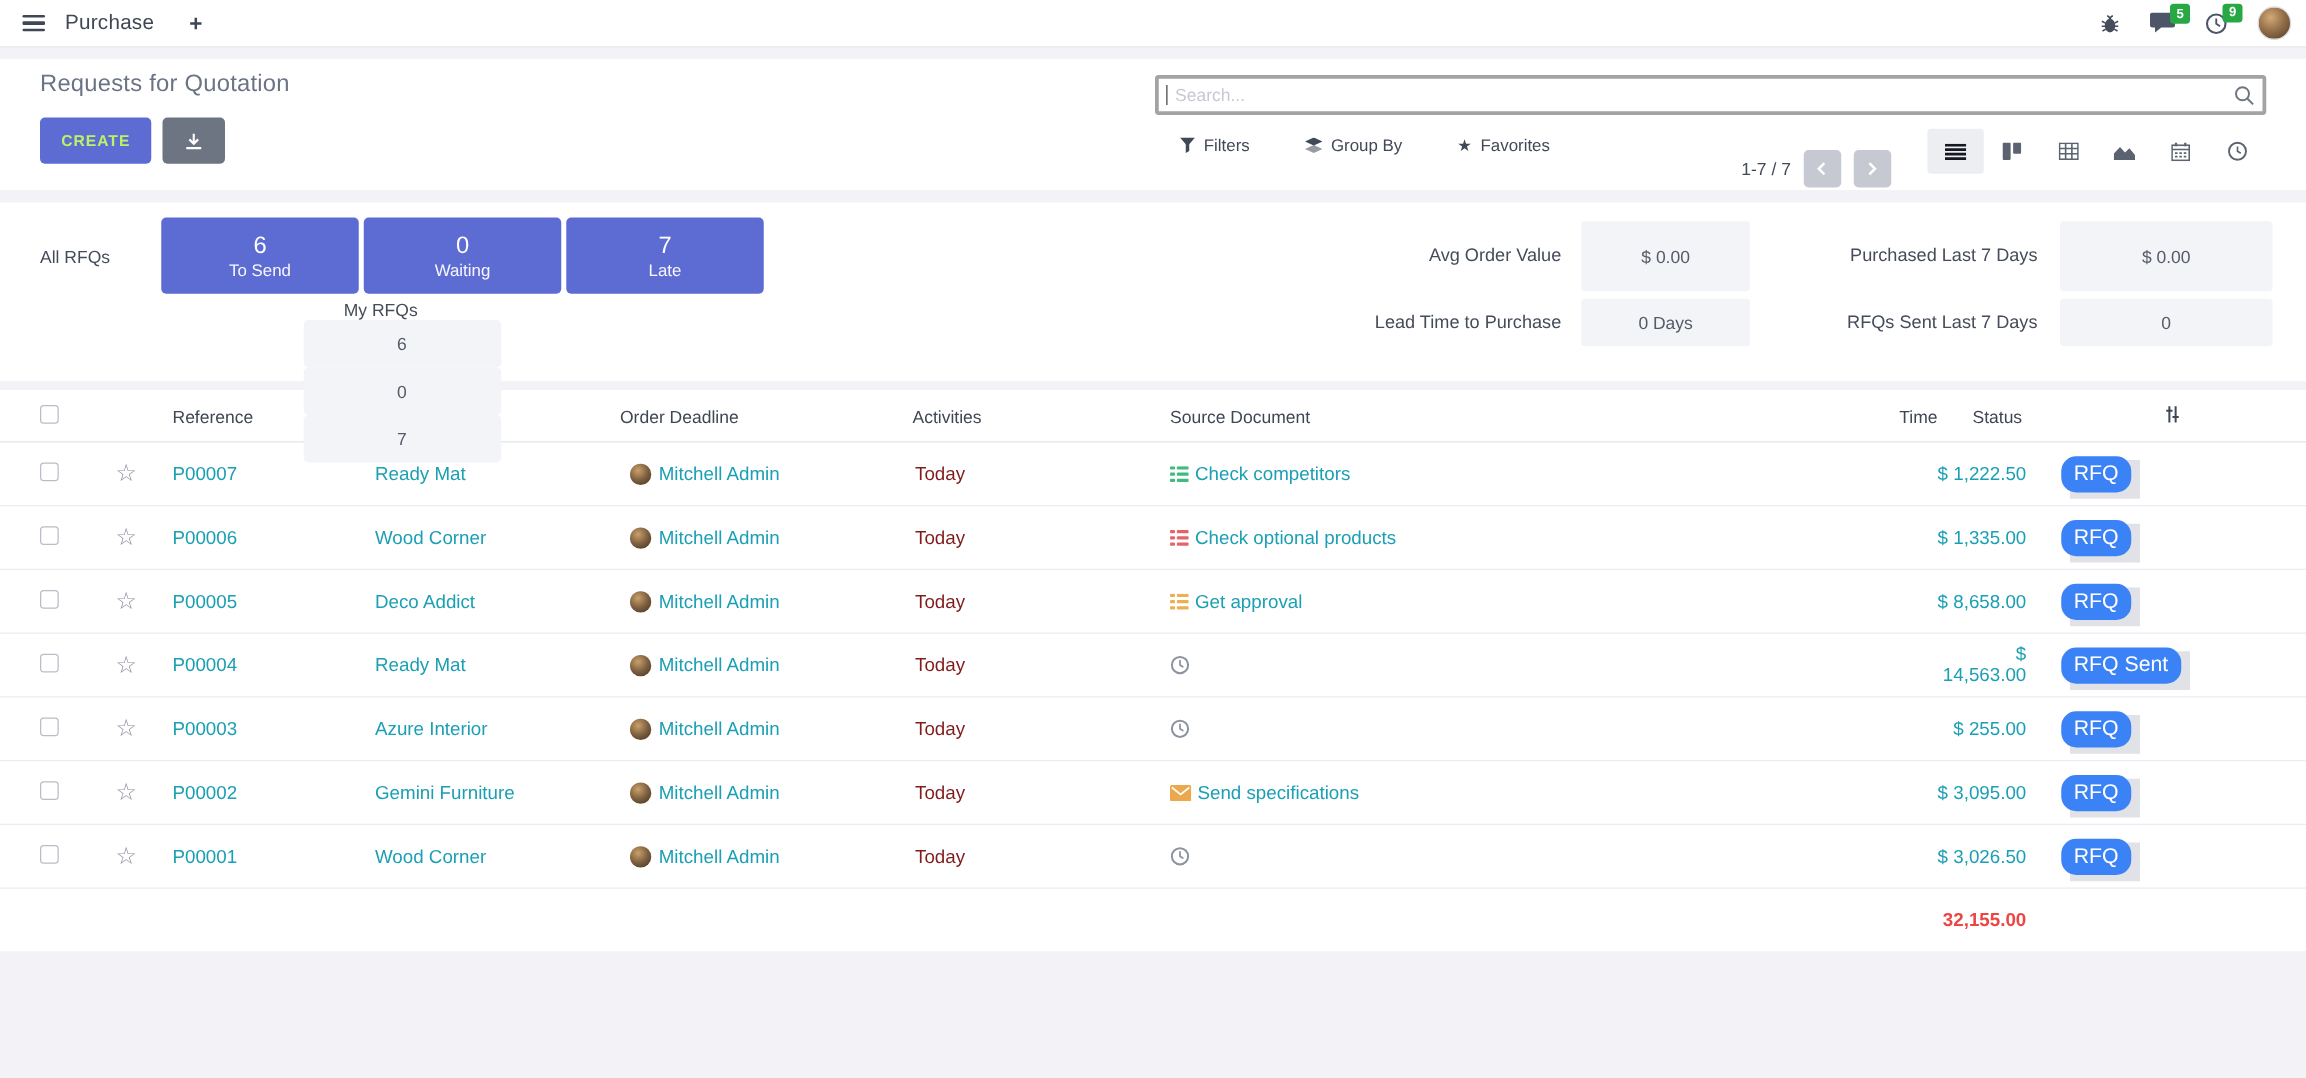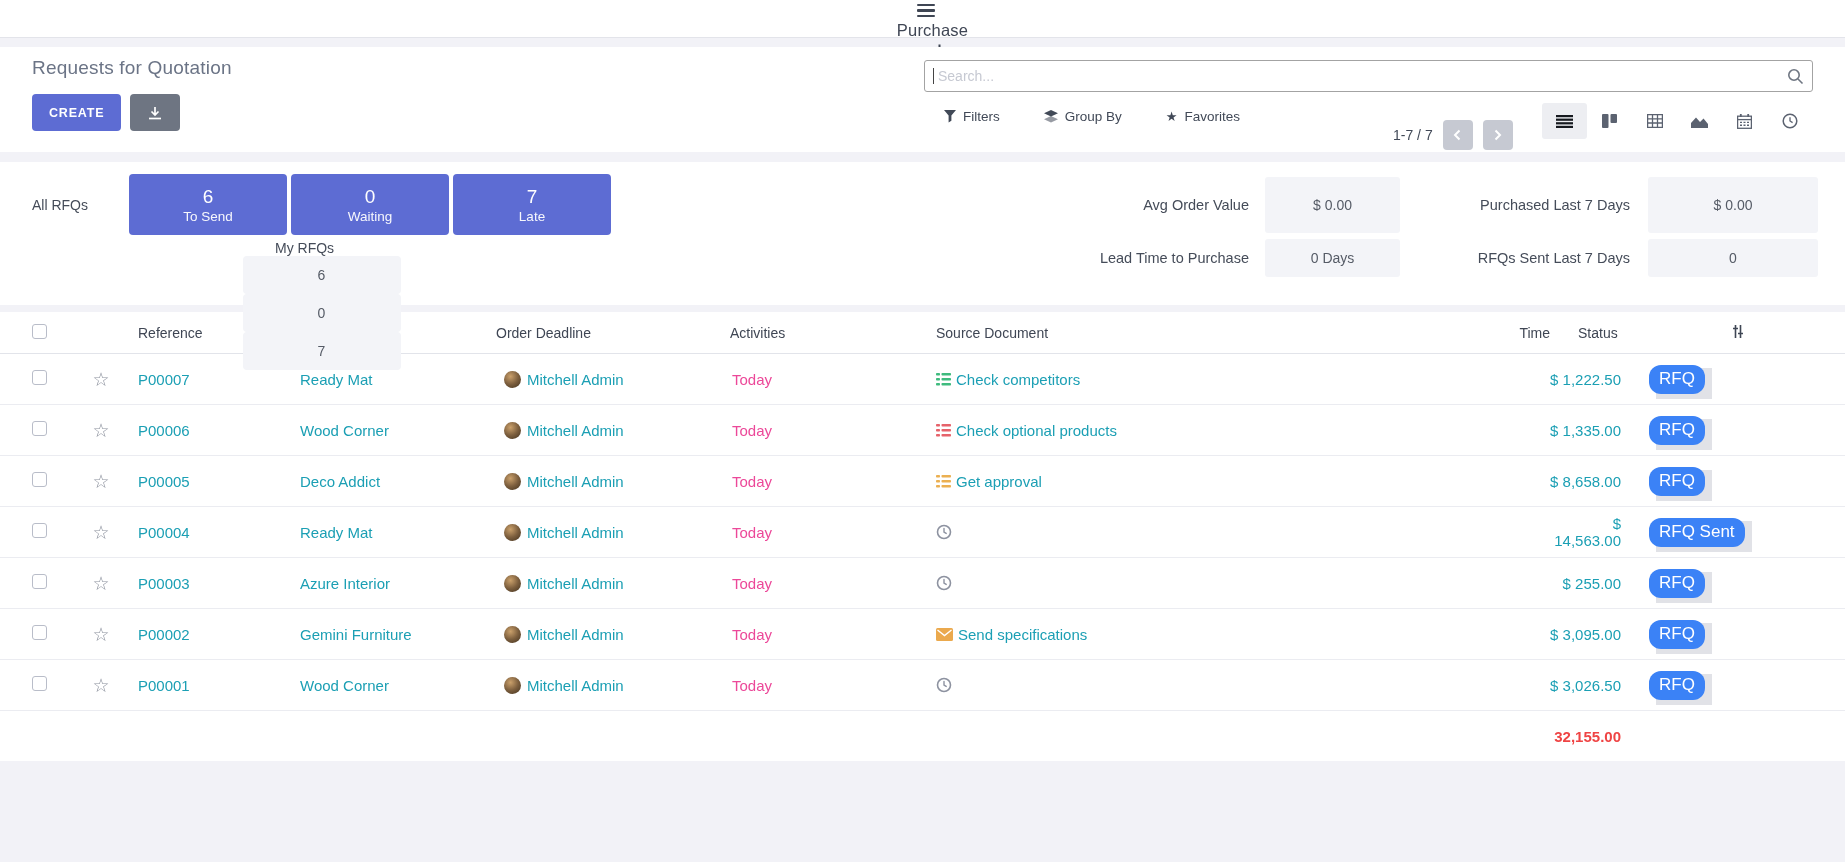--- a/index.html
+++ b/index.html
@@ -9,21 +9,21 @@
     background: #f2f2f7;
     color: #3f4654;
     overflow: hidden;
     font-size: 14.5px;
   }
 
   
   .navbar {
     height:38px; display:flex; align-items:center;
     border-bottom:1px solid #e3e4ea; padding:0 10px 0 16px;
-    position:relative; background:#fff;flex-direction:column;
+    position:relative; background:#fff;
   }
   .hamburger { display:flex; flex-direction:column; gap:3px; cursor:pointer; padding:4px 2px; }
   .hamburger span{ width:18px; height:2.4px; background:#3f4654; border-radius:1px; display:block;}
   .app-name { margin-left:14px; font-size:16.5px; color:#3f4654; letter-spacing:.2px; }
   .plus-tab { margin-left:28px; font-size:18px; font-weight:bold; color:#3f4654; cursor:pointer; line-height:1; }
   .nav-right { margin-left:auto; display:flex; align-items:center; gap:24px; padding-right:2px; }
   .nav-ic { position:relative; display:inline-flex; cursor:pointer; }
   .nav-badge {
     position:absolute; top:-7px; right:-12px; background:#28a745; color:#fff;
     font-size:10.5px; line-height:1; padding:2.5px 5px; border-radius:3px; font-weight:bold;
@@ -31,31 +31,31 @@
   .avatar { width:27px; height:27px; border-radius:50%;
     background: radial-gradient(circle at 38% 32%, #d3aa77 0%, #96714a 45%, #4e3a25 100%);
     border:1px solid #d9d9df; }
 
   
   .gap { height:9px; }
   .control-panel { height:105px; position:relative; background:#fff; }
   .page-title { position:absolute; left:32px; top:10px; font-size:19px; color:#6b7486; letter-spacing:.2px;}
   .cp-buttons { position:absolute; left:32px; top:47px; display:flex; gap:9px; }
   .btn-create {
-    background:#5d6cd3; color:#ffffff; border:none; border-radius:4px; height:37px;
+    background:#5d6cd3; color:#bef264; border:none; border-radius:4px; height:37px;
     padding:0 17px; font-size:12.5px; font-weight:bold; letter-spacing:.8px; cursor:pointer;
     font-family:"Liberation Sans",sans-serif;
   }
   .btn-download {
     background:#6e7582; border:none; border-radius:4px; width:50px; height:37px;
     display:flex; align-items:center; justify-content:center; cursor:pointer;
   }
   .search-wrap { position:absolute; left:924px; top:13px; width:889px; height:32px; }
   .search-wrap input {
-    width:100%; height:100%; border:1px solid #a3a3a3; border-radius:3px;
+    width:100%; height:100%; border:3px solid #a3a3a3; border-radius:3px;
     padding:0 34px 0 13px; font-size:14px; color:#333; outline:none;
     font-family:"Liberation Sans",sans-serif;
   }
   .search-wrap input::placeholder { color:#c6c9d2; }
   .search-caret{ position:absolute; left:9px; top:8px; width:1px; height:16px; background:#444; }
   .search-ic { position:absolute; right:9px; top:8px; }
   .filters-bar { position:absolute; left:944px; top:62px; display:flex; gap:44px; align-items:center; }
   .fbtn { display:flex; align-items:center; gap:7px; font-size:13.5px; color:#414957; cursor:pointer; }
   .fav-star { font-size:13px; color:#414957; line-height:1; }
   .pager { position:absolute; left:1393px; top:73px; display:flex; align-items:center; gap:10px; }
@@ -97,21 +97,21 @@
   .lv-head .hc { padding-top:1px; cursor:pointer; }
   .hc-vendor { display:flex; align-items:center; justify-content:space-between; height:42px;
     border-right:1px solid #cfd2da; padding-right:10px; }
   .lv-row { height:51px; border-bottom:1px solid #ebecf1; cursor:pointer; font-size:15px; }
   .cell-check { padding-left:32px; }
   .checkbox { width:15px; height:15px; border:1px solid #b9bdc9; border-radius:3px; background:#fff; display:inline-block; cursor:pointer;}
   .star { font-size:19px; color:#8c919d; text-align:center; cursor:pointer; line-height:1; }
   .pad-ref { padding-left:14px; } .pad-vendor { padding-left:6px; } .pad-buyer { padding-left:10px; }
   .pad-deadline { padding-left:2px; } .pad-status { padding-left:28px; }
   .teal { color:#1b9fb4; }
-  .orange { color:#ec4899;text-align:right; }
+  .orange { color:#7f1d1d;text-align:right; }
   .buyer-cell { display:flex; align-items:center; gap:6px; }
   .mini-avatar { width:17px; height:17px; border-radius:50%; flex:none;
     background: radial-gradient(circle at 38% 32%, #caa06b 0%, #7d5f3e 50%, #40301d 100%); }
   .act-cell { display:flex; align-items:center; gap:5px; }
   .num { text-align:right; }
   .status-badge { position:relative; display:inline-block; }
   .status-badge::after { content:""; position:absolute; left:7px; right:-7px; top:3px; bottom:-5px;
     background:#e1e2e7; z-index:0; }
   .status-pill { position:relative; z-index:1; background:#3b82f6; color:#fff; font-size:17px;
     padding:4px 10px 5px; border-radius:12px; white-space:nowrap; display:inline-block;}

